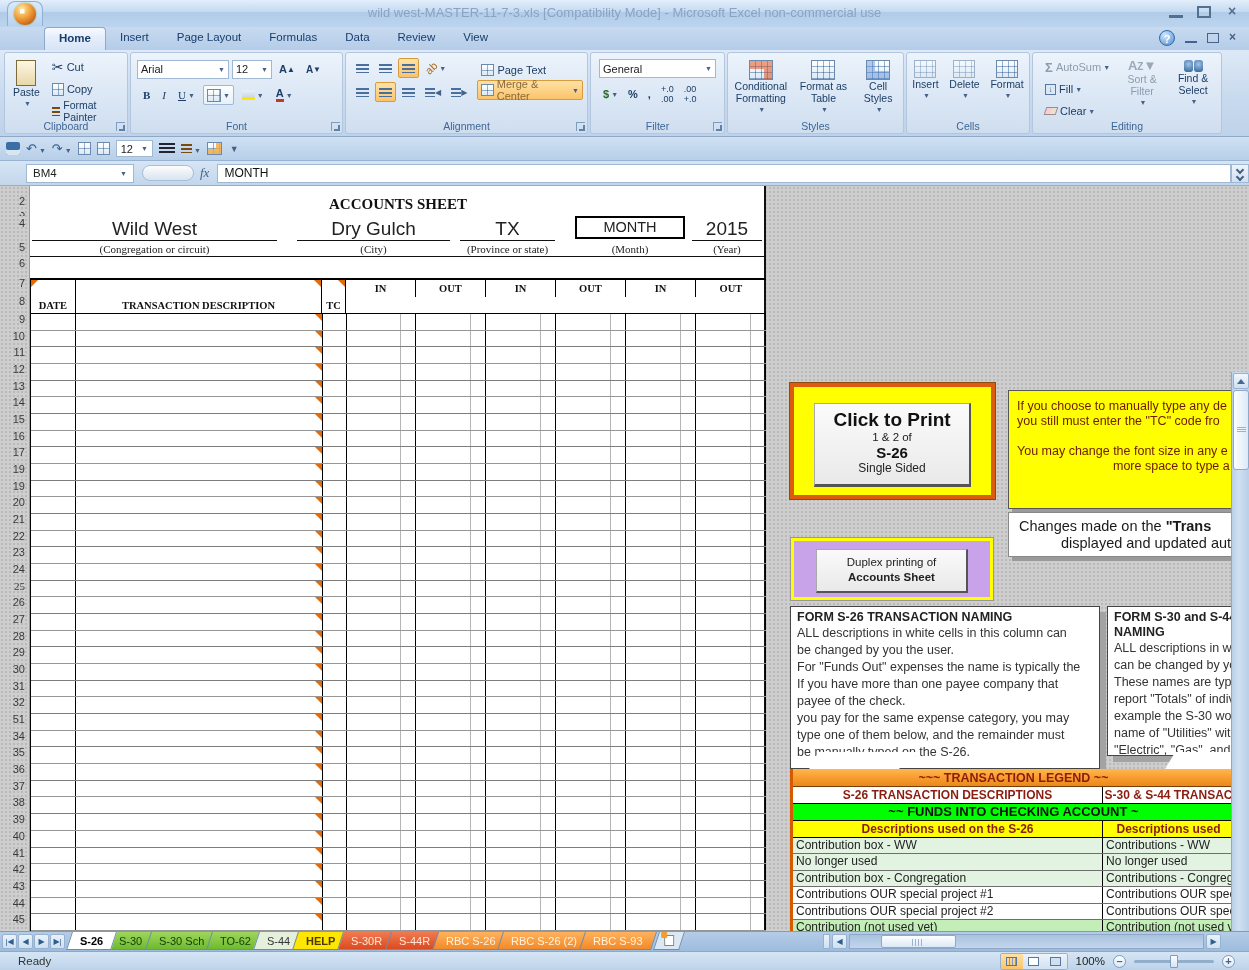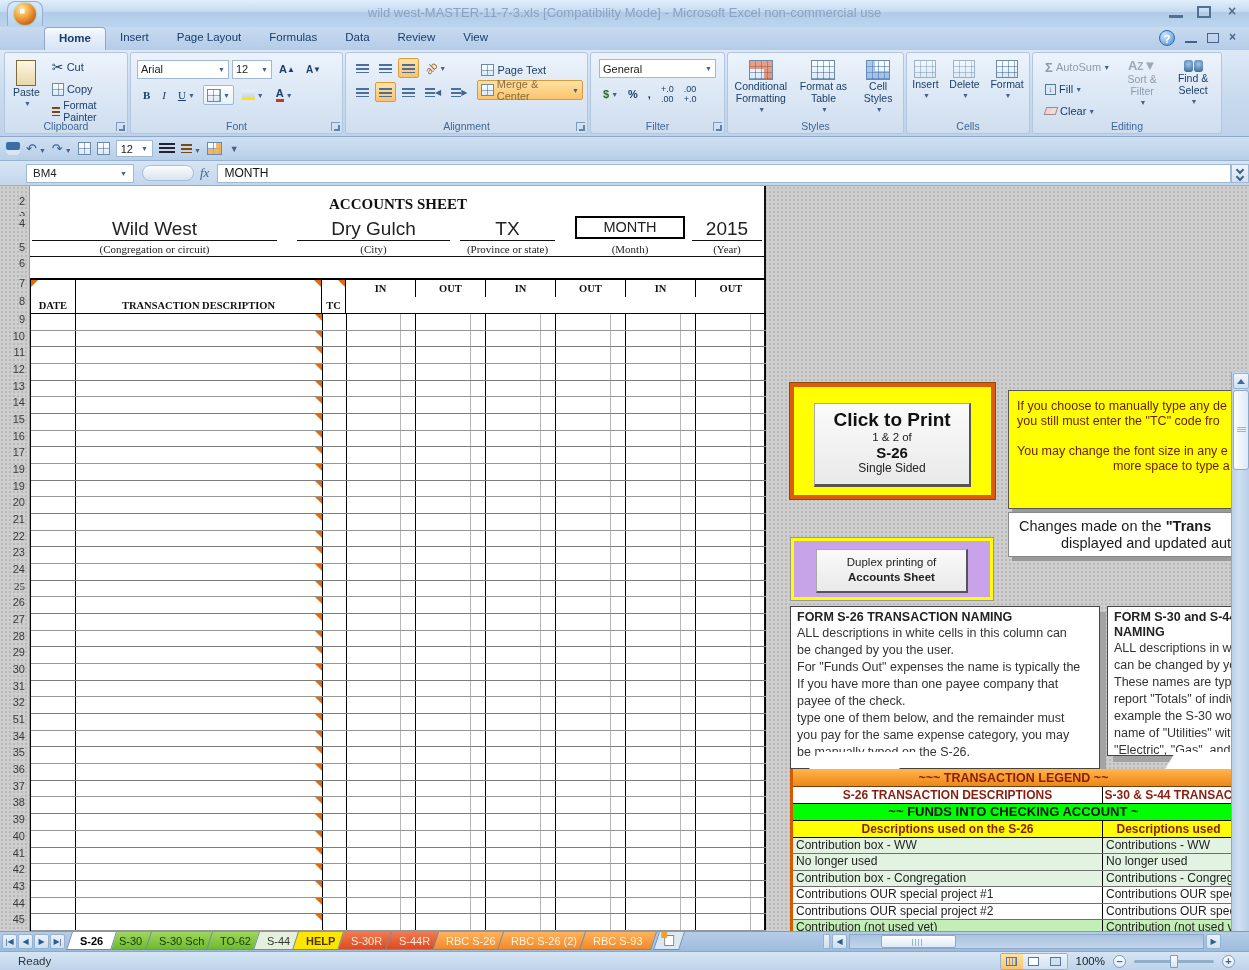--- a/index.html
+++ b/index.html
@@ -1366,22 +1366,22 @@
     </div>
 
     <div class="abs formbox f26">
       <div class="fb-title">FORM S-26 TRANSACTION  NAMING</div>
       <div id="form26-body">
           <div class="fb-line">ALL descriptions in white  cells in this column can</div>
           <div class="fb-line">be changed by you the  user.</div>
           <div class="fb-line">For "Funds Out" expenses the name  is typically the</div>
           <div class="fb-line">If you have more than  one payee company that</div>
           <div class="fb-line">payee of the check.</div>
+          <div class="fb-line">you pay for the same expense  category, you may</div>
           <div class="fb-line">type one of them below, and the  remainder  must</div>
-          <div class="fb-line">you pay for the same expense  category, you may</div>
           <div class="fb-line">be manually  typed on the S-26.</div>
         </div>
     </div>
 
     <div class="abs formbox f30">
       <div class="fb-title">FORM S-30 and S-44</div>
       <div class="fb-title">NAMING</div>
       <div id="form30-body">
           <div class="fb-line">ALL descriptions in wh</div>
           <div class="fb-line">can be changed by yo</div>

